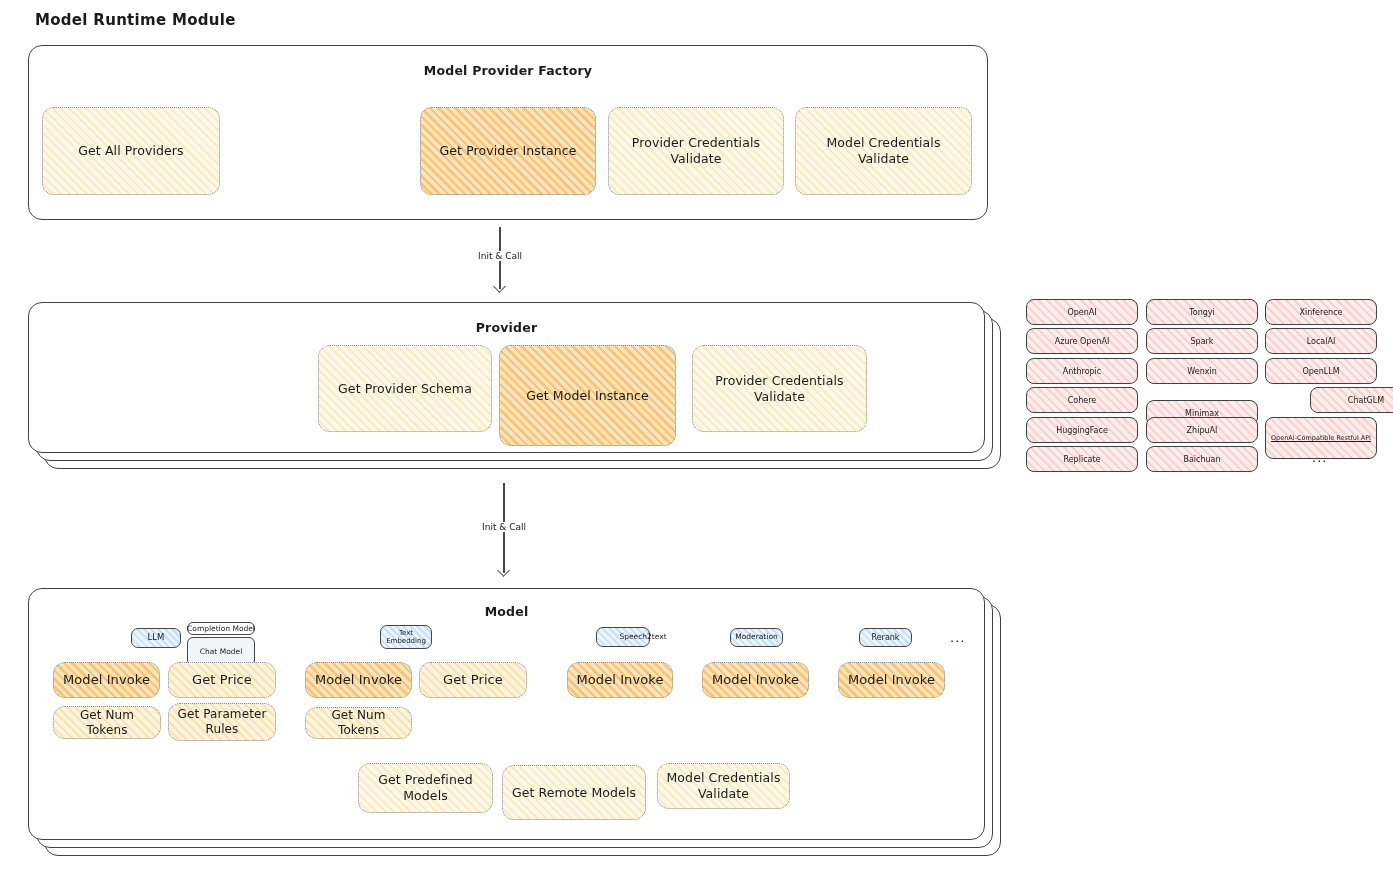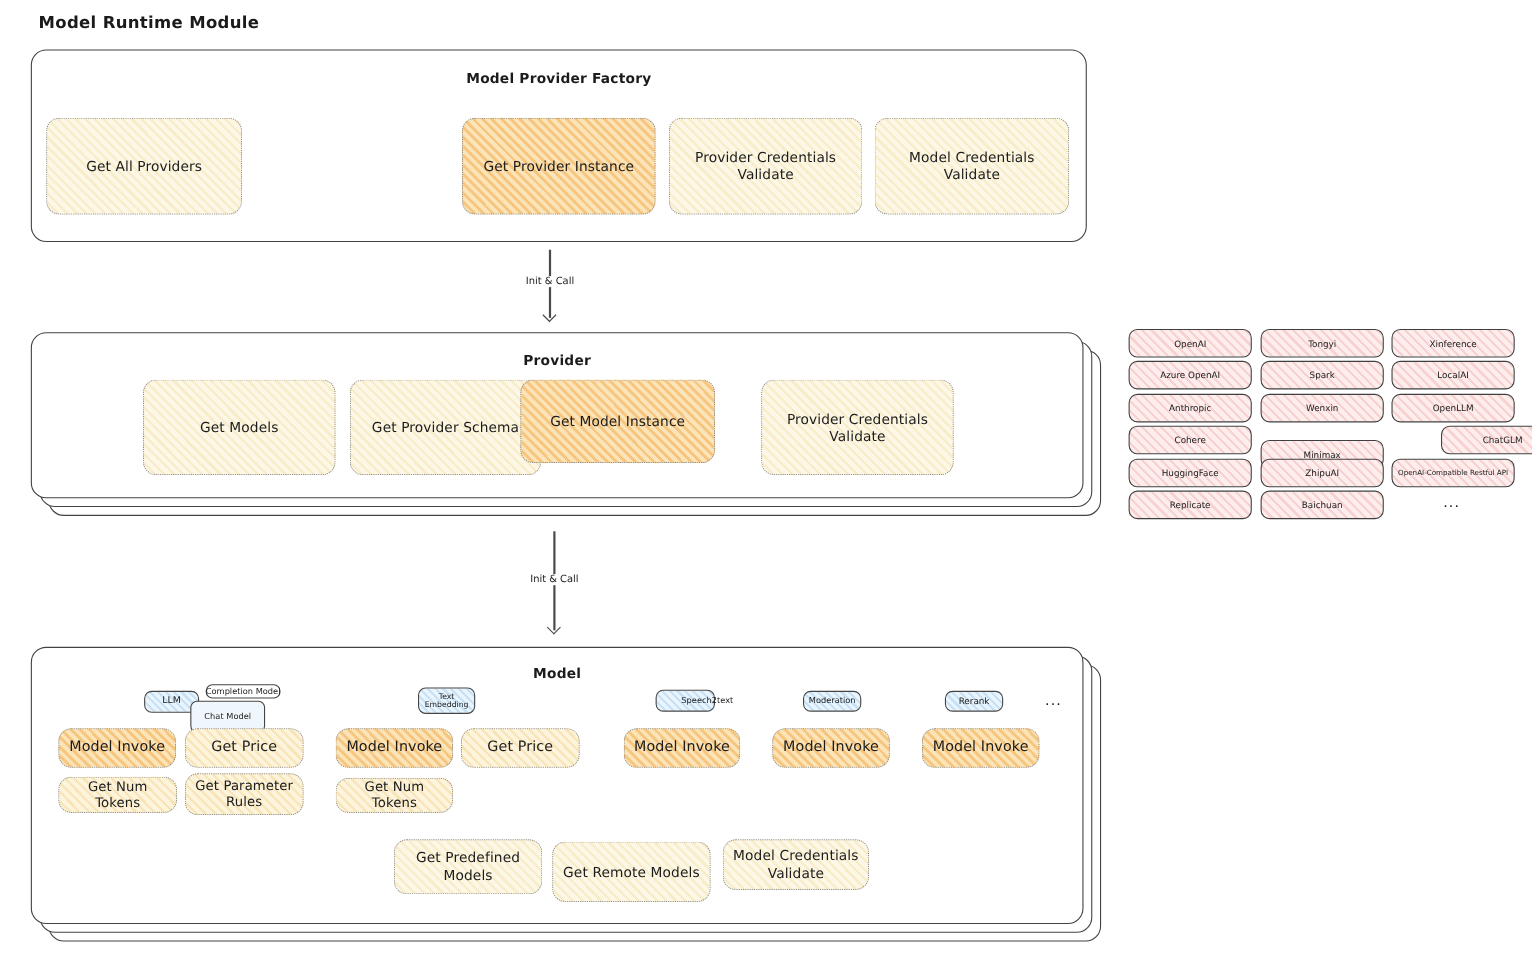--- a/index.html
+++ b/index.html
@@ -94,61 +94,60 @@
 
   <div class="varrow-line" style="left:499px; top:227px; height:62px;"></div>
   <div class="varrow-head" style="left:495px; top:282px;"></div>
   <div class="arrow-label" style="left:500px; top:251px;">Init &amp; Call</div>
 
   <div class="box" style="left:44px; top:318px; width:957px; height:151px;"></div>
   <div class="box" style="left:36px; top:310px; width:957px; height:151px;"></div>
   <div class="box" style="left:28px; top:302px; width:957px; height:151px;"></div>
   <div class="box-title" style="left:28px; top:320px; width:957px;">Provider</div>
 
-  <div class="node btn-yellow" style="left:130px; top:345px; width:175px; height:87px;">Get Models</div>
   <div class="node btn-yellow" style="left:318px; top:345px; width:174px; height:87px;">Get Provider Schema</div>
-  <div class="node btn-orange" style="left:473px; top:345px; width:177px; height:76px;">Get Model Instance</div>
+  <div class="node btn-orange" style="left:499px; top:345px; width:177px; height:101px;">Get Model Instance</div>
   <div class="node btn-yellow" style="left:692px; top:345px; width:175px; height:87px;">Provider Credentials Validate</div>
 
   <div class="pill-pink" style="left:1026px; top:299px; width:112px; height:26px;">OpenAI</div>
   <div class="pill-pink" style="left:1146px; top:299px; width:112px; height:26px;">Tongyi</div>
   <div class="pill-pink" style="left:1265px; top:299px; width:112px; height:26px;">Xinference</div>
 
   <div class="pill-pink" style="left:1026px; top:328px; width:112px; height:26px;">Azure OpenAI</div>
   <div class="pill-pink" style="left:1146px; top:328px; width:112px; height:26px;">Spark</div>
   <div class="pill-pink" style="left:1265px; top:328px; width:112px; height:26px;">LocalAI</div>
 
   <div class="pill-pink" style="left:1026px; top:358px; width:112px; height:26px;">Anthropic</div>
   <div class="pill-pink" style="left:1146px; top:358px; width:112px; height:26px;">Wenxin</div>
   <div class="pill-pink" style="left:1265px; top:358px; width:112px; height:26px;">OpenLLM</div>
 
   <div class="pill-pink" style="left:1026px; top:387px; width:112px; height:26px;">Cohere</div>
   <div class="pill-pink" style="left:1146px; top:400px; width:112px; height:26px;">Minimax</div>
   <div class="pill-pink" style="left:1265px; top:387px; width:112px; height:26px;margin-left:45px;">ChatGLM</div>
 
   <div class="pill-pink" style="left:1026px; top:417px; width:112px; height:26px;">HuggingFace</div>
   <div class="pill-pink" style="left:1146px; top:417px; width:112px; height:26px;">ZhipuAI</div>
-  <div class="pill-pink small-text" style="left:1265px; top:417px; width:112px; height:26px;">OpenAI-Compatible Restful API</div>
+  <div class="pill-pink small-text" style="left:1265px; top:417px; width:112px; height:42px;text-decoration:underline;">OpenAI-Compatible Restful API</div>
 
   <div class="pill-pink" style="left:1026px; top:446px; width:112px; height:26px;">Replicate</div>
   <div class="pill-pink" style="left:1146px; top:446px; width:112px; height:26px;">Baichuan</div>
   <div class="ellipsis" style="left:1312px; top:450px;">...</div>
 
   <div class="varrow-line" style="left:503px; top:483px; height:90px;"></div>
   <div class="varrow-head" style="left:499px; top:566px;"></div>
   <div class="arrow-label" style="left:504px; top:522px;">Init &amp; Call</div>
 
   <div class="box" style="left:44px; top:604px; width:957px; height:252px;"></div>
   <div class="box" style="left:36px; top:596px; width:957px; height:252px;"></div>
   <div class="box" style="left:28px; top:588px; width:957px; height:252px;"></div>
   <div class="box-title" style="left:28px; top:604px; width:957px;">Model</div>
 
   <div class="tag-blue" style="left:131px; top:628px; width:50px; height:20px; font-size:8.5px;">LLM</div>
   <div class="tag-white" style="left:187px; top:622px; width:68px; height:13px;">Completion Model</div>
-  <div class="tag-white tint" style="left:173px; top:637px; width:68px; height:29px;">Chat Model</div>
+  <div class="tag-white tint" style="left:187px; top:637px; width:68px; height:29px;">Chat Model</div>
   <div class="tag-blue" style="left:380px; top:625px; width:52px; height:24px; font-size:7px; padding:11px 4px; white-space:normal;">Text Embedding</div>
   <div class="tag-blue" style="left:596px; top:627px; width:54px; height:20px; font-size:7.5px;padding-left:40px;">Speech2text</div>
   <div class="tag-blue" style="left:730px; top:628px; width:53px; height:19px; font-size:7.5px;">Moderation</div>
   <div class="tag-blue" style="left:859px; top:628px; width:53px; height:19px; font-size:8px;">Rerank</div>
   <div class="ellipsis" style="left:950px; top:630px;">...</div>
 
   <div class="node btn-orange" style="left:53px; top:662px; width:107px; height:36px; font-size:13px;">Model Invoke</div>
   <div class="node btn-cream" style="left:168px; top:662px; width:108px; height:36px; font-size:13px;">Get Price</div>
   <div class="node btn-orange" style="left:305px; top:662px; width:107px; height:36px; font-size:13px;">Model Invoke</div>
   <div class="node btn-cream" style="left:419px; top:662px; width:108px; height:36px; font-size:13px;">Get Price</div>

